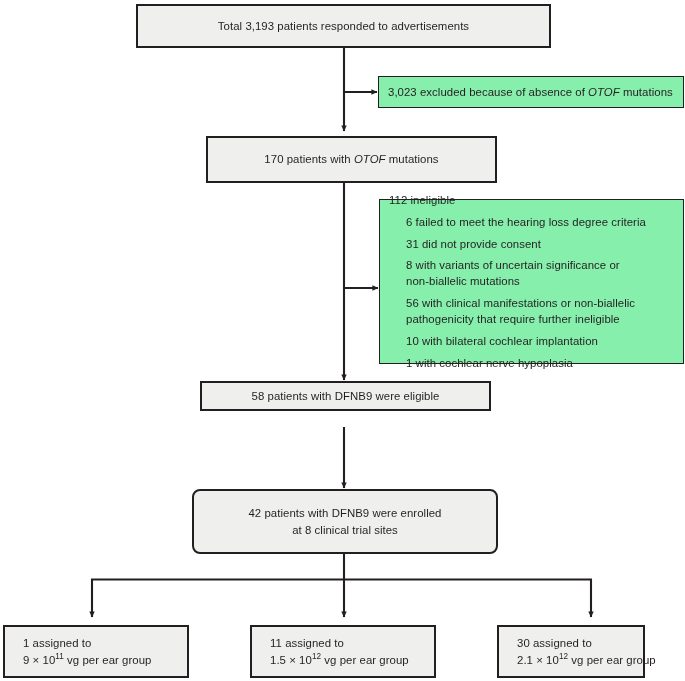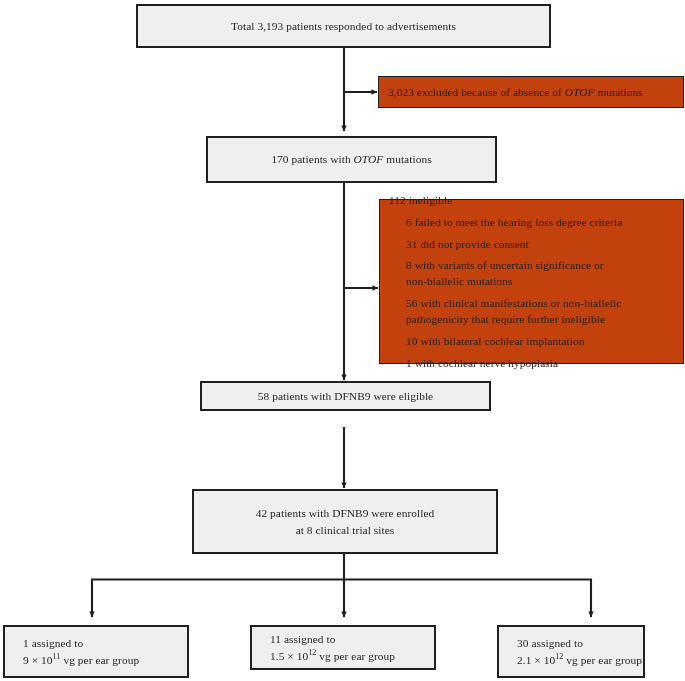--- a/index.html
+++ b/index.html
@@ -13,21 +13,20 @@
     position: relative;
     font-family: "Liberation Sans", sans-serif;
     color: #231f20;
     overflow: hidden;
   }
   #flow {
     position: absolute;
     left: 0; top: 0;
     width: 685px;
     height: 681px;
-    font-family: Liberation Serif, serif;
   }
   svg.connectors {
     position: absolute;
     left: 0; top: 0;
     width: 685px;
     height: 681px;
     pointer-events: none;
   }
   .box {
     position: absolute;
@@ -40,21 +39,21 @@
     letter-spacing: 0.05px;
     z-index: 2;
   }
   .box.filled {
     background: #eff0ee;
     border: 2px solid #231f20;
     align-items: center;
     text-align: center;
   }
   .box.plain {
-    background: #c2410c;
+    background: #86efac;
     border: 1.6px solid #231f20;
     align-items: flex-start;
     text-align: left;
   }
   .box.filled.leftalign {
     align-items: flex-start;
     text-align: right;
     padding-left: 18px;
   }
   .box .line { white-space: nowrap; }
@@ -156,31 +155,31 @@
           <span class="line">1 with cochlear nerve hypoplasia</span>
         </li>
       </ul>
     </div>
   </div>
 
   <div class="box filled" style="left:200px; top:381px; width:291px; height:30px;">
     <span class="line">58 patients with DFNB9 were eligible</span>
   </div>
 
-  <div class="box filled" style="left:192px; top:489px; width:306px; height:65px;">
+  <div class="box filled" style="left:192px; top:489px; width:306px; height:65px;border-radius:8px;">
     <span class="line">42 patients with DFNB9 were enrolled</span>
     <span class="line">at 8 clinical trial sites</span>
   </div>
 
   <div class="box filled leftalign" style="left:3px; top:625px; width:186px; height:53px;">
     <span class="line">1 assigned to</span>
     <span class="line"><span>9 × 10</span><sup>11</sup><span> vg per ear group</span></span>
   </div>
 
-  <div class="box filled leftalign" style="left:250px; top:625px; width:186px; height:45px;">
+  <div class="box filled leftalign" style="left:250px; top:625px; width:186px; height:53px;">
     <span class="line">11 assigned to</span>
     <span class="line"><span>1.5 × 10</span><sup>12</sup><span> vg per ear group</span></span>
   </div>
 
   <div class="box filled leftalign" style="left:497px; top:625px; width:148px; height:53px;">
     <span class="line">30 assigned to</span>
     <span class="line"><span>2.1 × 10</span><sup>12</sup><span> vg per ear group</span></span>
   </div>
 
 </div>

